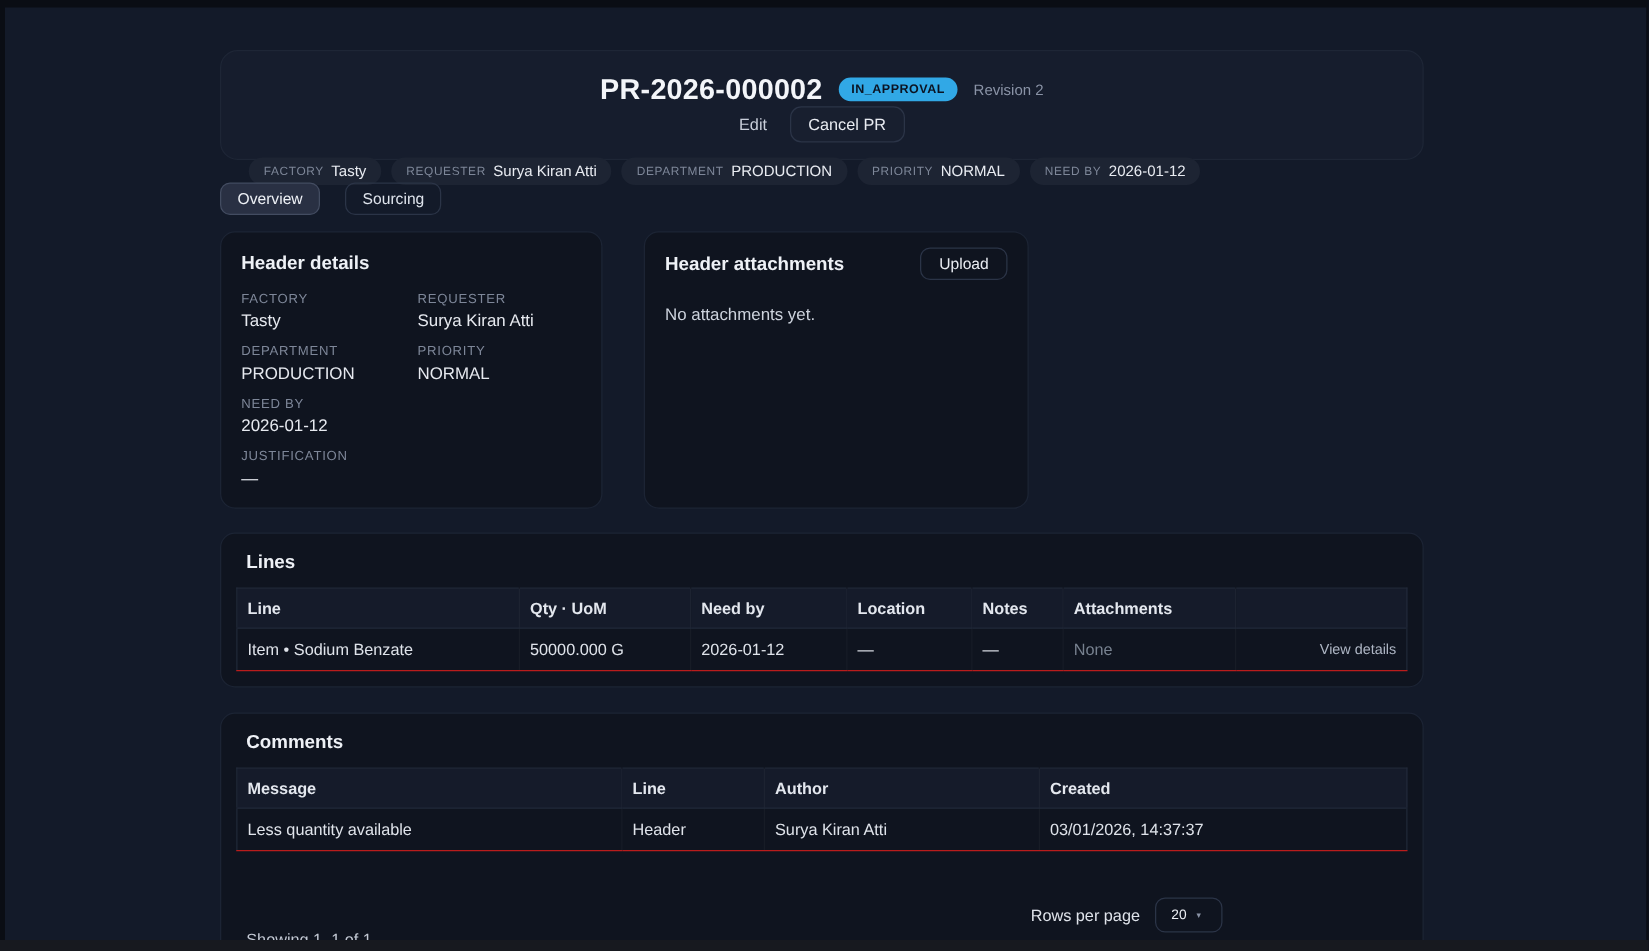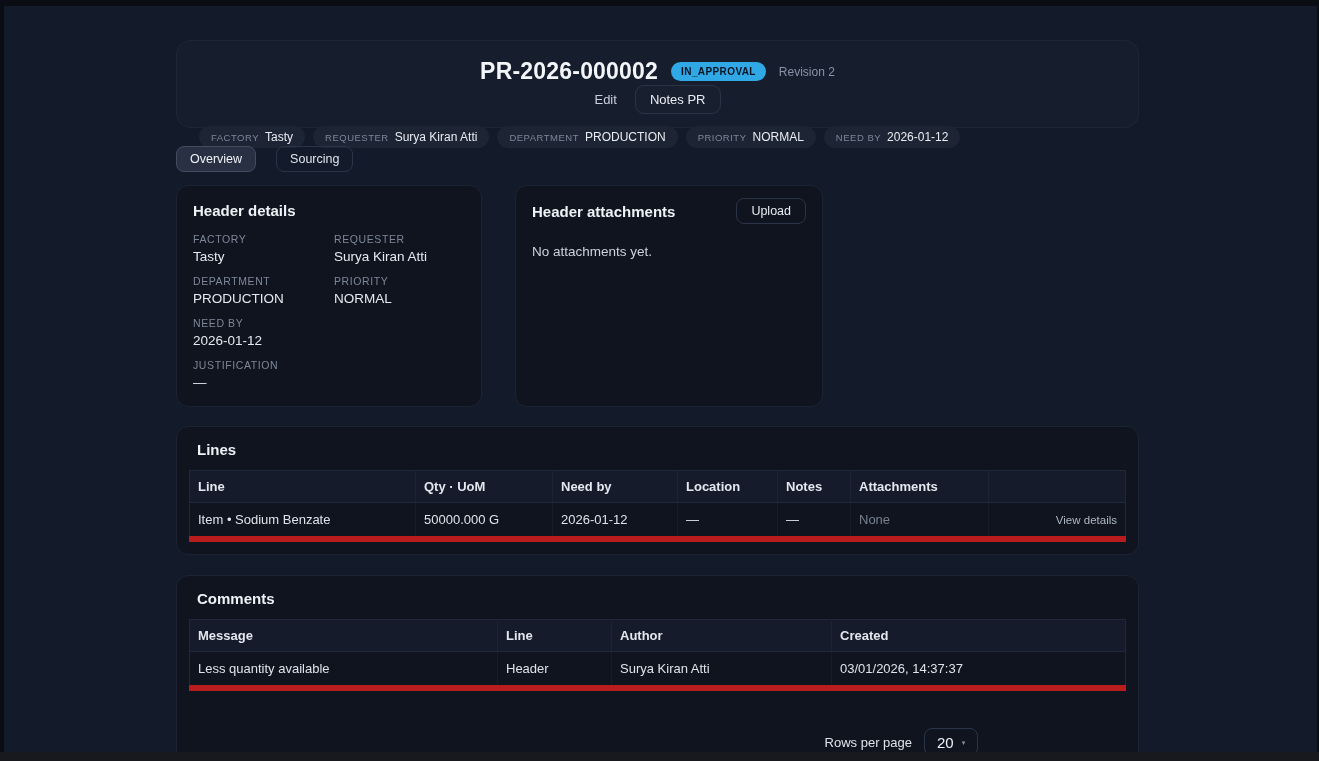--- a/index.html
+++ b/index.html
@@ -78,59 +78,59 @@
   .empty-text { font-size:13.5px; color:#cdd3dd; margin-top:20px; }
 
   
   .table-card { width:963px; margin-top:19px; padding:14px 12px 12px 12px; }
   .table-card .card-title { padding-left:8px; }
   table { width:100%; border-collapse:collapse; table-layout:fixed; margin-top:12px;
           border:1px solid #202939; }
   thead tr { background:#151b2a; }
   th { text-align:left; font-size:13px; font-weight:700; color:#e3e7ee;
        padding:8px 8px; border-bottom:1px solid #202939; border-right:1px solid rgba(255,255,255,0.035); }
-  td { font-size:13px; color:#dfe3ea; padding:9px 8px; border-bottom:6px solid #b91c1c;
+  td { font-size:13px; color:#dfe3ea; padding:9px 8px; border-bottom:1px solid #b91c1c;
        border-right:1px solid rgba(255,255,255,0.035); }
   th:last-child, td:last-child { border-right:none; }
   .cell-dim { color:#77818f; }
   .view-details { font-size:11.5px; color:#aeb6c4; background:none; border:none;
                   font-family:inherit; cursor:pointer; display:block; margin-left:auto; }
 
   
   .comments-card { margin-top:20px; padding-bottom:16px; }
   .table-footer { display:flex; justify-content:space-between; align-items:flex-start;
                   margin-top:37px; padding:0 8px; }
   .showing { font-size:13px; color:#c3c9d4; margin-top:26px; }
   .pager { display:flex; flex-direction:column; align-items:center; margin-right:140px; }
   .rows-per-page { display:flex; align-items:center; gap:12px; }
   .rpp-label { font-size:13px; color:#dfe3ea; }
   .rpp-select {
     display:flex; align-items:center; gap:8px; border:1px solid #2b3447; border-radius:8px;
     padding:5px 10px 5px 12px; min-width:54px; height:28px; cursor:pointer; background:transparent;
   }
-  .rpp-value { font-size:15px; color:#eef1f6; }
+  .rpp-value { font-size:11px; color:#eef1f6; }
   .caret { font-size:7px; color:#8a93a6; line-height:1; }
   .page-info { font-size:13px; color:#c3c9d4; margin-top:8px; }
 </style>
 </head>
 <body>
 
 <div class="viewport">
   <div class="content">
 
     <div class="header-card">
       <div class="header-top">
         <div class="header-left">
           <span class="pr-title">PR-2026-000002</span>
           <span class="status-badge">IN_APPROVAL</span>
           <span class="revision">Revision 2</span>
         </div>
         <div class="header-actions">
           <button class="edit-link">Edit</button>
-          <button class="btn-outline">Notes PR</button>
+          <button class="btn-outline">Cancel PR</button>
         </div>
       </div>
       <div class="chips">
         <span class="chip">
           <span class="chip-label">FACTORY</span>
           <span class="chip-value">Tasty</span>
         </span>
         <span class="chip">
           <span class="chip-label">REQUESTER</span>
           <span class="chip-value">Surya Kiran Atti</span>

